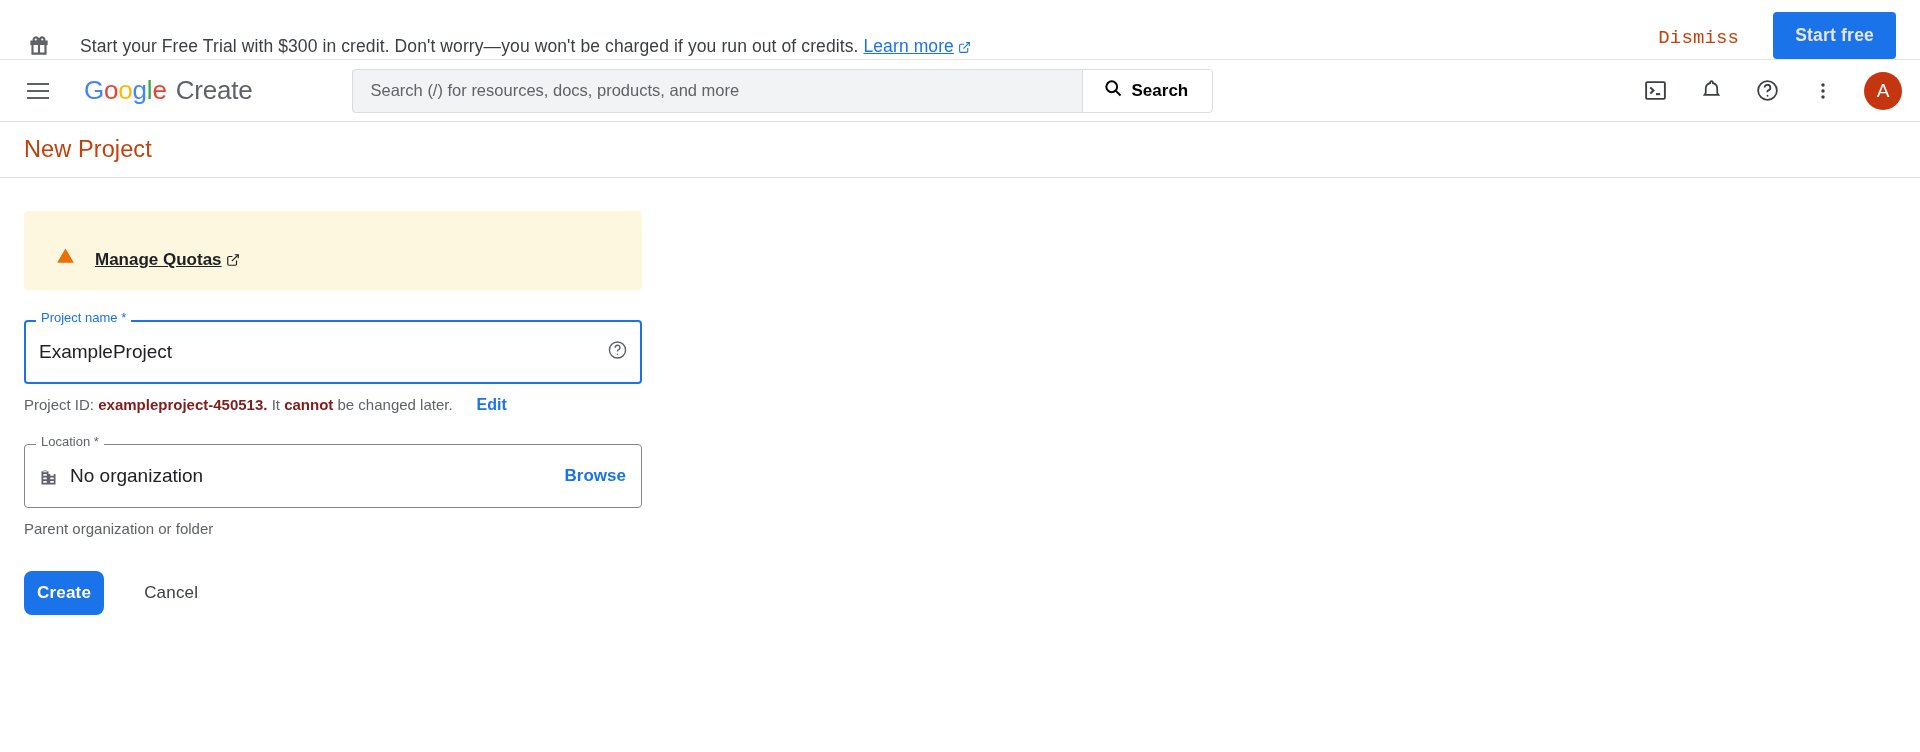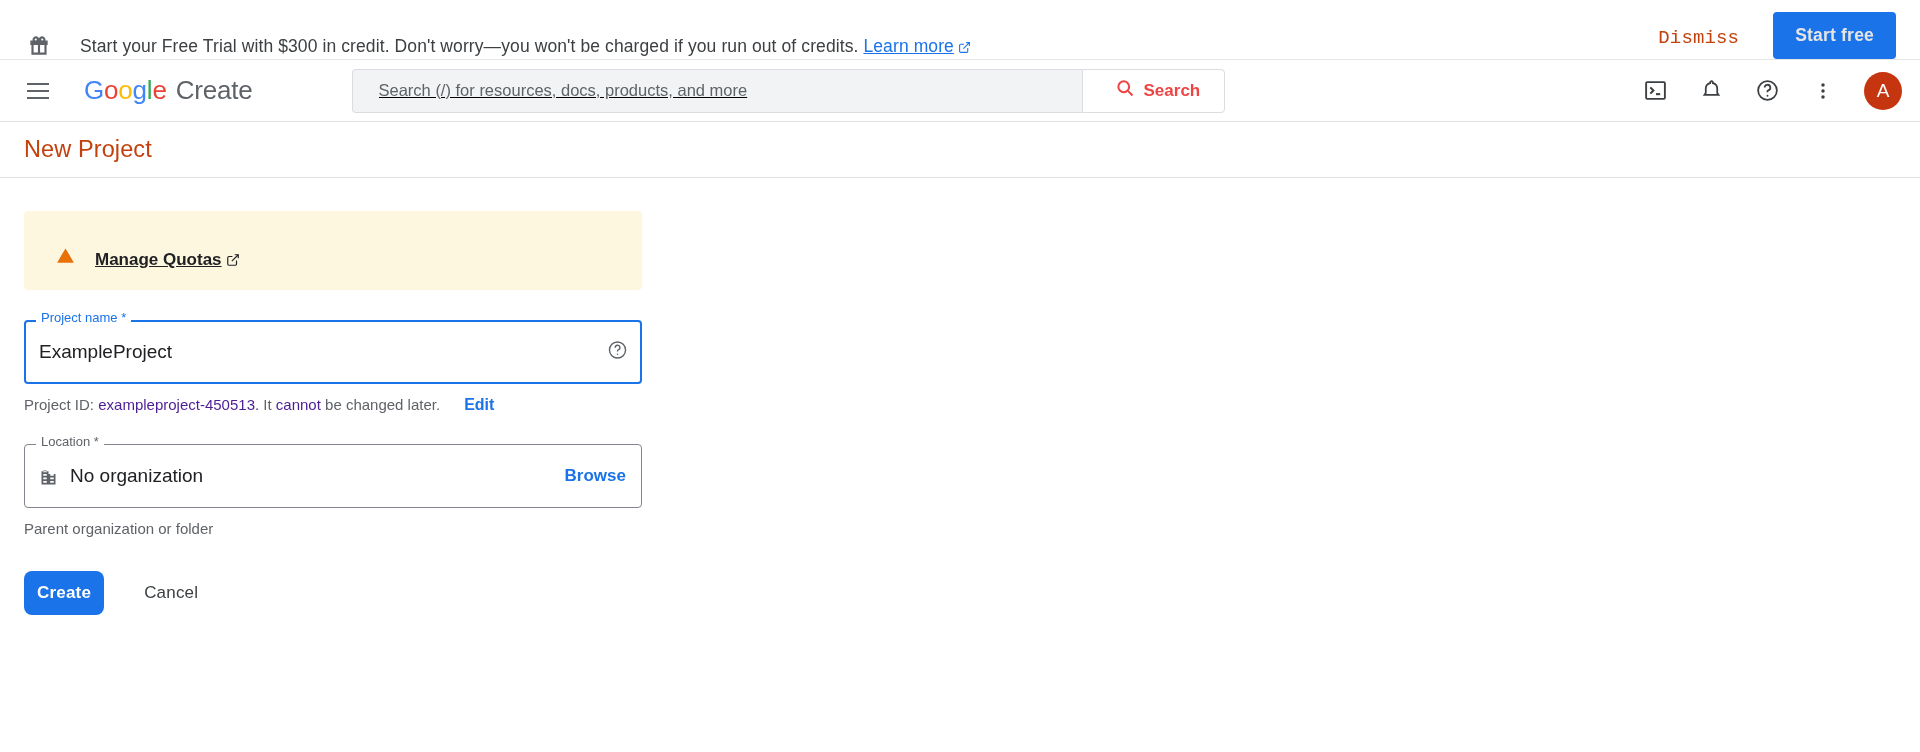--- a/index.html
+++ b/index.html
@@ -126,42 +126,41 @@
     height: 44px;
   }
   .search-field {
     width: 730px;
     background: #f1f3f4;
     border: 1px solid #dadce0;
     border-right: none;
     border-radius: 4px 0 0 4px;
     display: flex;
     align-items: center;
-    padding: 0 24px;
-    text-decoration: underline;
+    padding: 0 16px;
   }
   .search-field input {
     border: none;
     outline: none;
     background: transparent;
     width: 100%;
     font-size: 16.5px;
     color: #3c4043;
     font-family: inherit;
   }
   .search-field input::placeholder { color: #5f6368; opacity: 1; }
   .search-btn {
     display: flex;
     align-items: center;
     gap: 9px;
-    padding: 0 24px 0 32px;
+    padding: 0 24px 0 20px;
     background: #ffffff;
     border: 1px solid #dadce0;
     border-radius: 0 4px 4px 0;
-    color: #ef4444;
+    color: #000000;
     font-size: 17px;
     font-weight: bold;
     cursor: pointer;
     font-family: inherit;
     white-space: nowrap;
   }
 
   .header-spacer { flex: 1 1 auto; }
   .header-icons {
     display: flex;
@@ -312,21 +311,21 @@
     cursor: pointer;
   }
 
   .helper {
     margin-top: 12px;
     font-size: 15px;
     color: #5f6368;
     display: flex;
     align-items: baseline;
   }
-  .helper b { color: #4c1d95; font-weight: normal; }
+  .helper b { color: #7f1d1d; font-weight: bold; }
   .edit-link {
     color: #1a73e8;
     font-weight: bold;
     font-size: 16px;
     margin-left: 24px;
     cursor: pointer;
   }
   .helper-plain {
     margin-top: 12px;
     font-size: 15px;

